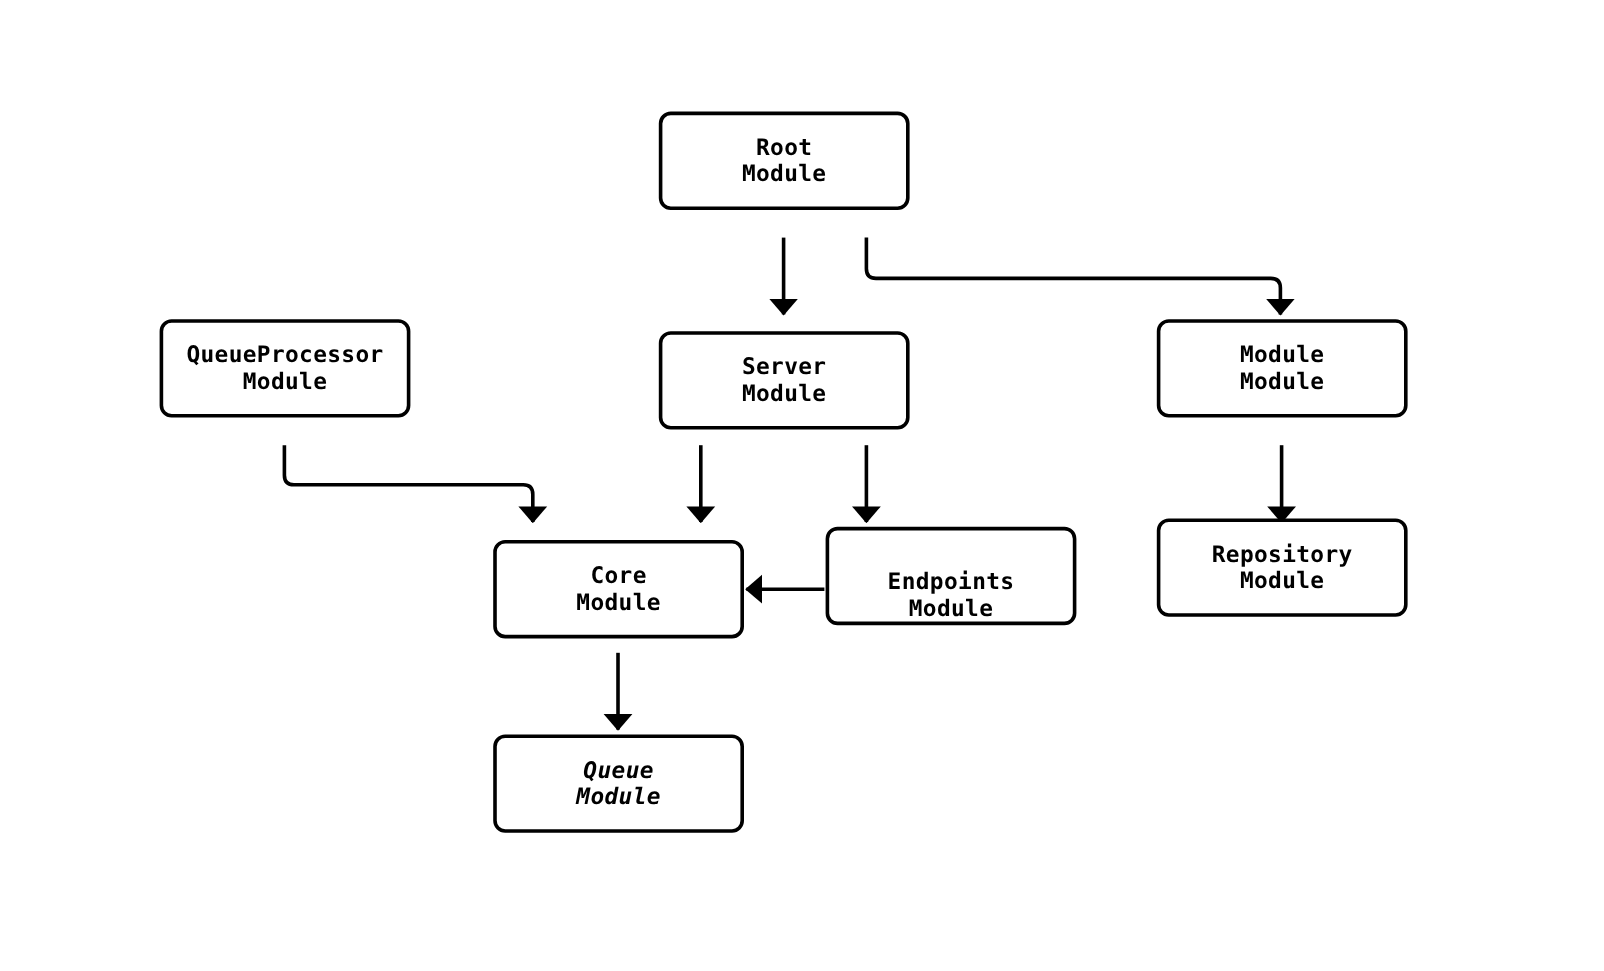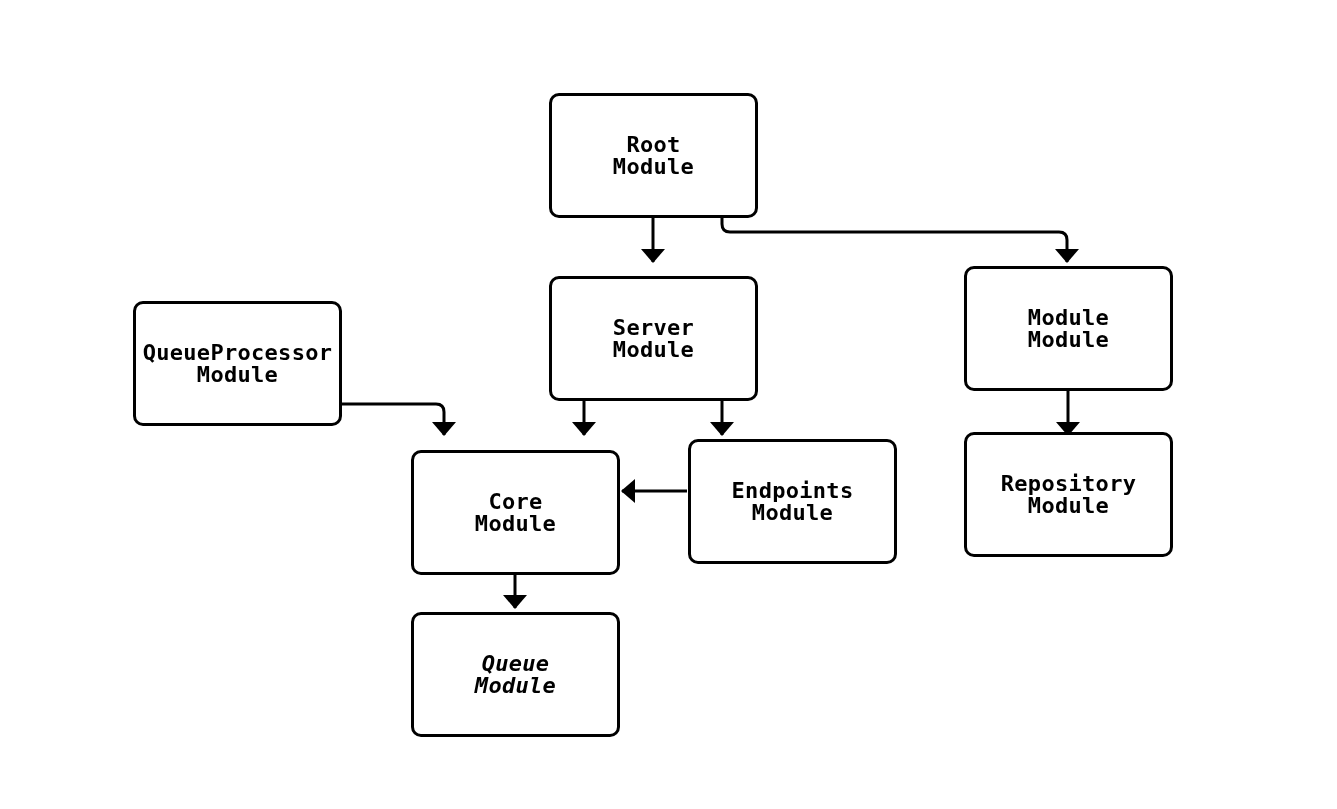--- a/index.html
+++ b/index.html
@@ -24,43 +24,43 @@
   }
   .edges-layer path.edge {
     fill: none;
     stroke: #000000;
     stroke-width: 3;
     stroke-linecap: butt;
   }
   .node {
     position: absolute;
     width: 209px;
-    height: 125px;
+    height: 82px;
     box-sizing: border-box;
     background: #ffffff;
     border: 3.3px solid #000000;
     border-radius: 10px;
     display: flex;
     flex-direction: column;
     align-items: center;
     justify-content: center;
     text-align: center;
     color: #000000;
     font-weight: bold;
-    font-size: 22px;
+    font-size: 19px;
     line-height: 22px;
     letter-spacing: 0.3px;
   }
   
   .node-root          { left: 549px; top: 93px;  }
-  .node-queueprocessor{ left: 133px; top: 266px; margin-top: 35px; }
+  .node-queueprocessor{ left: 133px; top: 266px; }
   .node-server        { left: 549px; top: 276px; text-align: center; }
   .node-global        { left: 964px; top: 266px; }
   .node-core          { left: 411px; top: 450px; }
-  .node-endpoints     { left: 688px; top: 439px; }
+  .node-endpoints     { left: 688px; top: 439px; justify-content: flex-end; }
   .node-repository    { left: 964px; top: 432px; }
   .node-queue         { left: 411px; top: 612px; font-style: italic; }
 </style>
 </head>
 <body>
 
 <div class="stage">
 
   <svg class="edges-layer" viewBox="0 0 1337 809" xmlns="http://www.w3.org/2000/svg">
     <defs>

